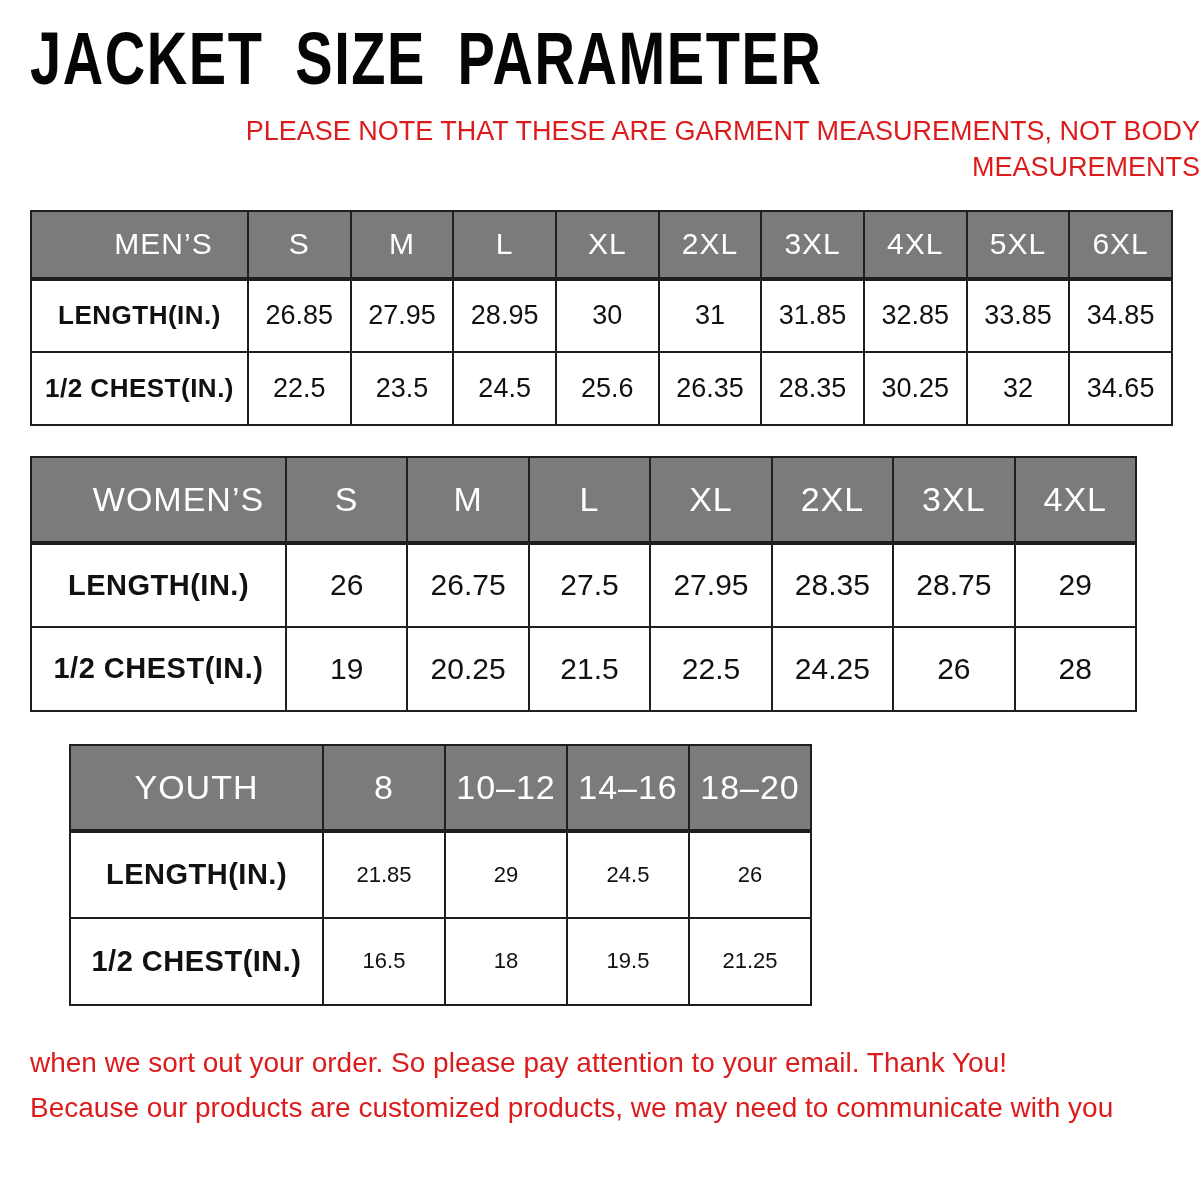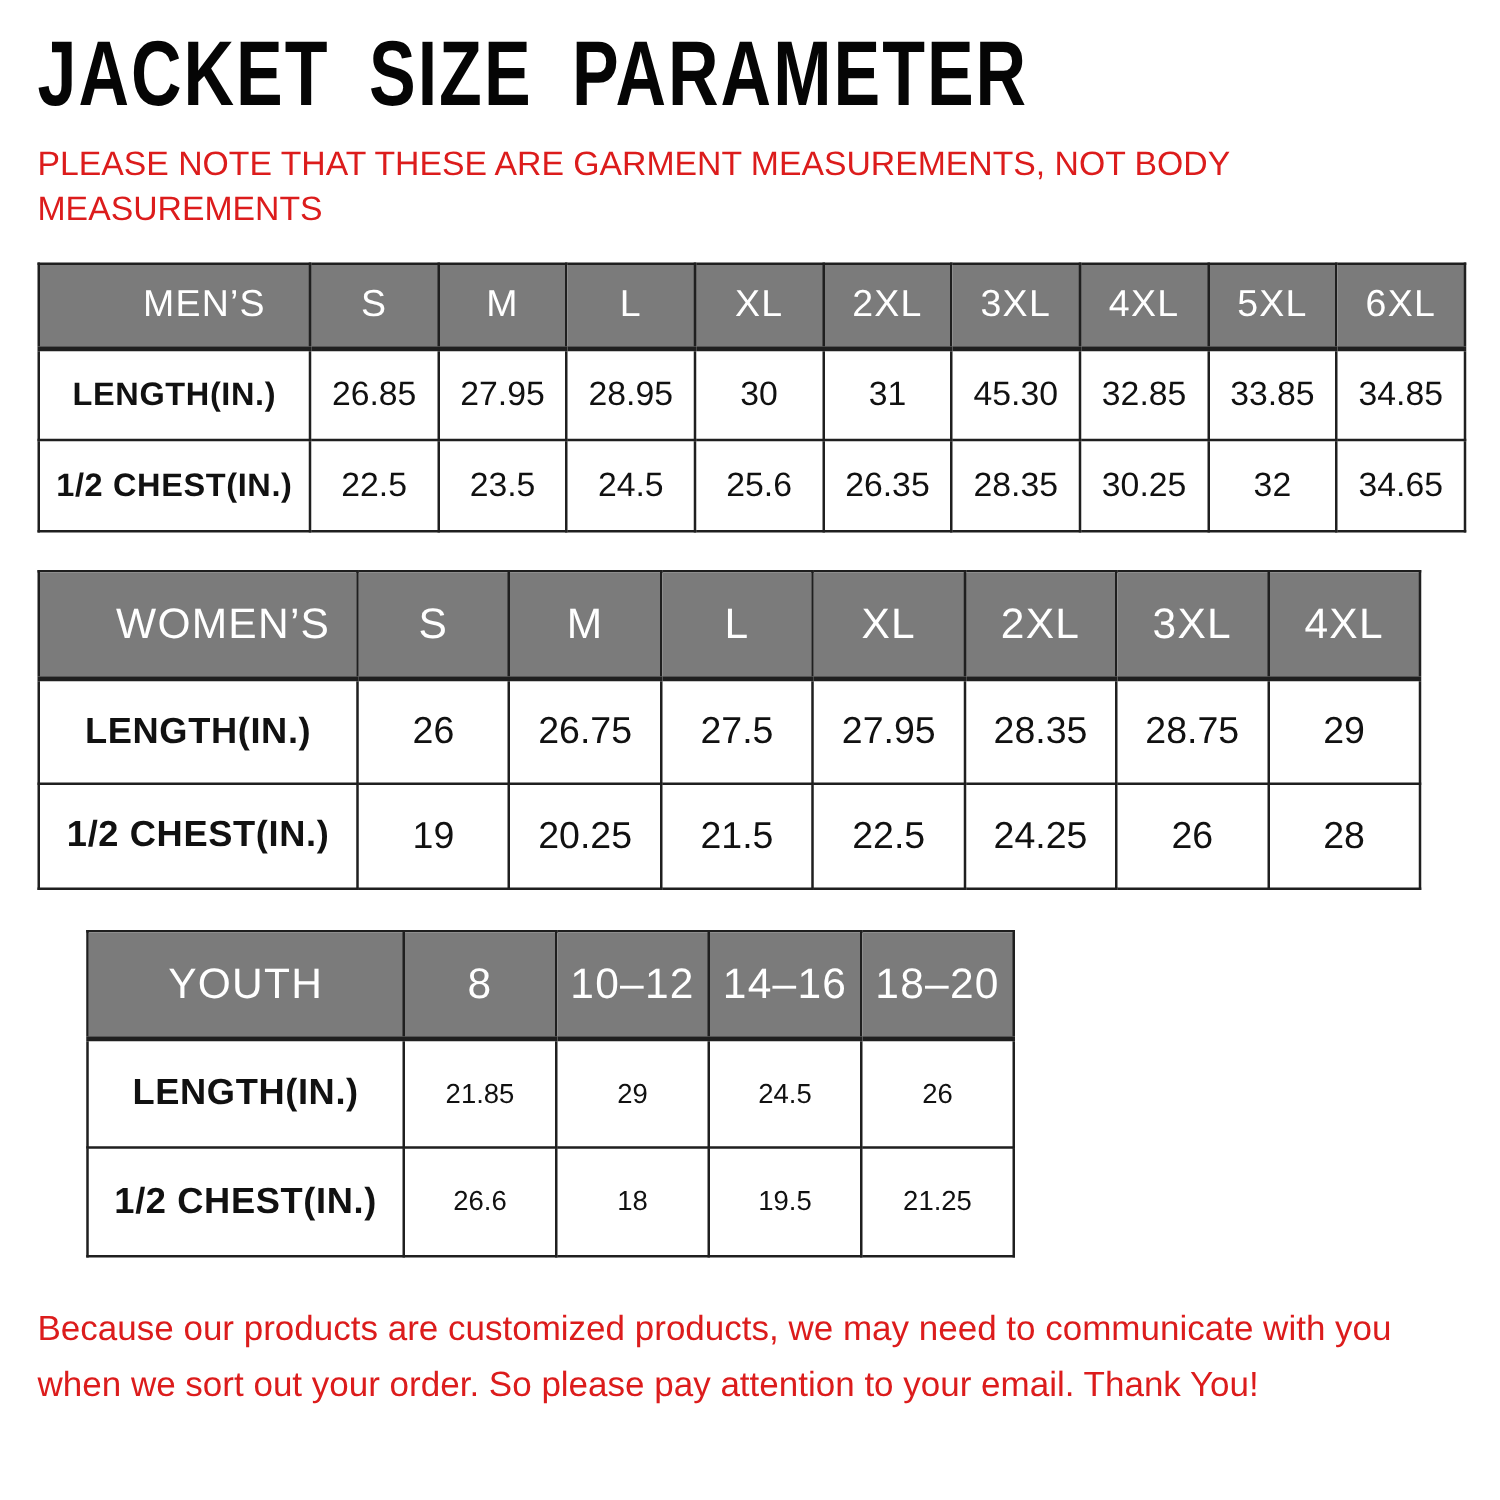--- a/index.html
+++ b/index.html
@@ -34,21 +34,21 @@
   }
 
   
   .note{
     margin-top:22px;
     color:var(--red);
     font-size:27px;
     line-height:1.33;
     font-weight:normal;
   }
-  .note div{white-space:nowrap;}
+  .note div{white-space:nowrap;text-align:right;}
 
   
   .tbl-host{margin-top:0;}
   table.size-table{
     border-collapse:collapse;
     table-layout:fixed;
   }
   table.size-table th, table.size-table td{
     border:2px solid var(--border);
     text-align:center;
@@ -137,21 +137,21 @@
           </tr>
         </thead>
         <tbody>
           <tr>
             <td class="label-cell">LENGTH(IN.)</td>
             <td>26.85</td>
             <td>27.95</td>
             <td>28.95</td>
             <td>30</td>
             <td>31</td>
-            <td>45.30</td>
+            <td>31.85</td>
             <td>32.85</td>
             <td>33.85</td>
             <td>34.85</td>
           </tr>
           <tr>
             <td class="label-cell">1/2 CHEST(IN.)</td>
             <td>22.5</td>
             <td>23.5</td>
             <td>24.5</td>
             <td>25.6</td>
@@ -218,28 +218,28 @@
         <tbody>
           <tr>
             <td class="label-cell">LENGTH(IN.)</td>
             <td>21.85</td>
             <td>29</td>
             <td>24.5</td>
             <td>26</td>
           </tr>
           <tr>
             <td class="label-cell">1/2 CHEST(IN.)</td>
-            <td>26.6</td>
+            <td>16.5</td>
             <td>18</td>
             <td>19.5</td>
             <td>21.25</td>
           </tr>
         </tbody>
       </table>
     </div>
 
   <div class="footer-paragraph">
+    <div>when we sort out your order. So please pay attention to your email. Thank You!</div>
     <div>Because our products are customized products, we may need to communicate with you</div>
-    <div>when we sort out your order. So please pay attention to your email. Thank You!</div>
   </div>
 
 
 </div>
 
 </body></html>

